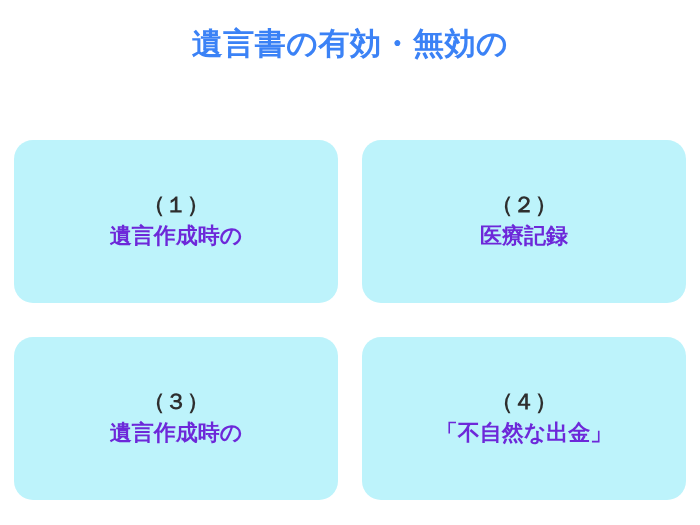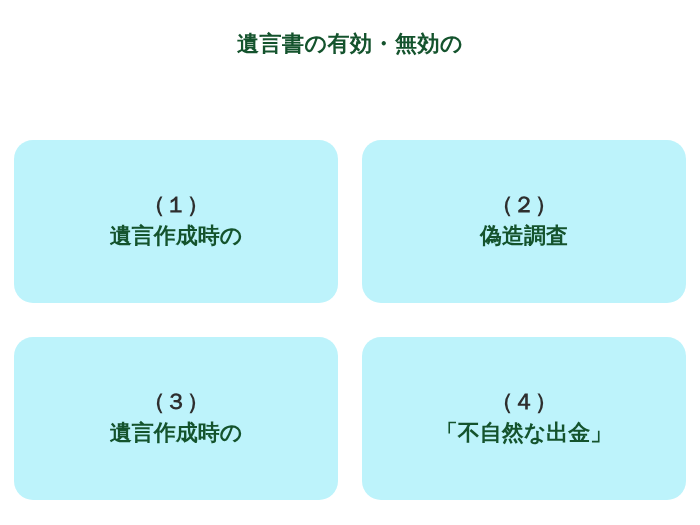--- a/index.html
+++ b/index.html
@@ -25,23 +25,23 @@
   
   .title-block {
     position: absolute;
     left: 0;
     top: 22px;
     width: 700px;
     text-align: center;
   }
   .title-line {
     display: block;
-    color: #14532d;
+    color: #3b82f6;
     font-weight: bold;
-    font-size: 22px;
+    font-size: 31px;
     line-height: 44px;
     letter-spacing: 0.5px;
     white-space: nowrap;
   }
 
   
   .card-grid {
     position: absolute;
     left: 14px;
     top: 140px;
@@ -68,21 +68,21 @@
   .card-number {
     color: #2e2e2e;
     font-weight: bold;
     font-size: 22px;
     line-height: 32px;
     letter-spacing: 0px;
     white-space: nowrap;
   }
 
   .card-line {
-    color: #14532d;
+    color: #6d28d9;
     font-weight: bold;
     font-size: 22px;
     line-height: 30px;
     letter-spacing: 0px;
     white-space: nowrap;
   }
 </style>
 </head>
 <body>
 
@@ -94,21 +94,21 @@
 
   <div class="card-grid">
 
     <div class="card">
       <span class="card-number">（１）</span>
       <span class="card-line">遺言作成時の</span>
     </div>
 
     <div class="card">
       <span class="card-number">（２）</span>
-      <span class="card-line">偽造調査</span>
+      <span class="card-line">医療記録</span>
     </div>
 
     <div class="card">
       <span class="card-number">（３）</span>
       <span class="card-line">遺言作成時の</span>
     </div>
 
     <div class="card">
       <span class="card-number">（４）</span>
       <span class="card-line">「不自然な出金」</span>

